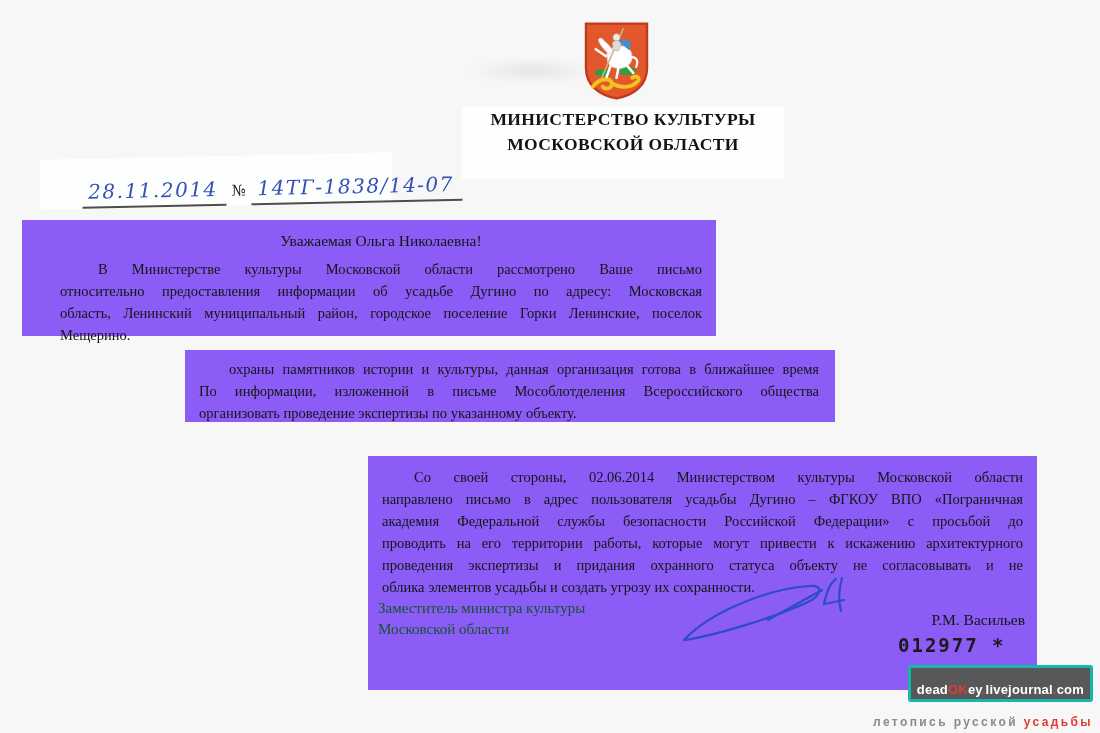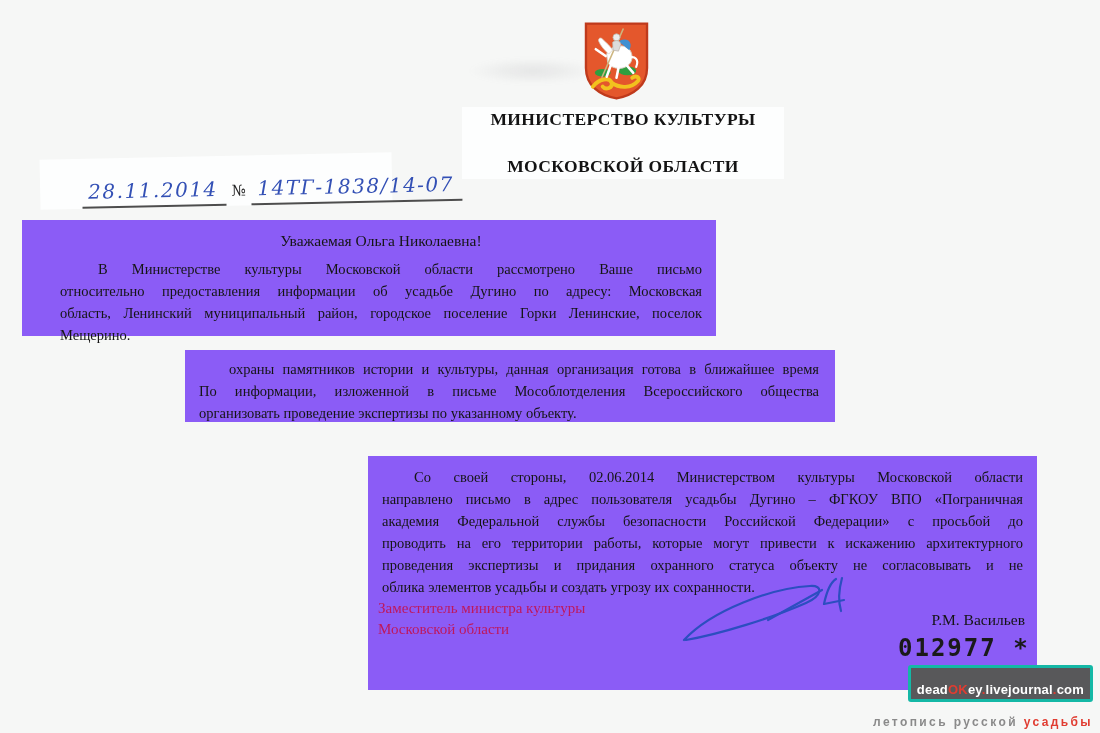--- a/index.html
+++ b/index.html
@@ -9,24 +9,23 @@
     background:#f6f7f6;overflow:hidden;color:#161616;
   }
   .block{position:absolute;background:#8b5cf6;}
   
   .crest-wrap{position:absolute;left:583px;top:20px;width:67px;height:82px;}
   .smudge{position:absolute;left:468px;top:58px;width:130px;height:26px;
     background:radial-gradient(ellipse at center,rgba(140,140,145,.16),transparent 70%);
     filter:blur(2px);}
   .ministry-title{
     position:absolute;left:462px;top:107px;width:322px;height:72px;background:#fdfefe;
-    display:flex;flex-direction:column;justify-content:space-between;align-items:center;
+    display:flex;flex-direction:column;justify-content:flex-start;align-items:center;
     font-weight:bold;font-size:17.5px;line-height:25px;letter-spacing:.4px;color:#131313;
     text-align:center;
-    gap:8px;
   }
   
   .ref-line{
     position:absolute;left:40px;top:156px;width:352px;height:50px;background:#fdfefe;
     display:flex;align-items:flex-end;padding-left:42px;box-sizing:border-box;
     transform:rotate(-1.2deg);
   }
   .hw{
     font-family:"DejaVu Serif",serif;font-style:italic;color:#3350b5;
     font-size:20px;letter-spacing:1.5px;white-space:nowrap;
@@ -38,26 +37,26 @@
   .salutation{text-align:center;font-size:15.5px;margin-bottom:6px;}
   .jline{text-align:justify;text-align-last:justify;}
   .jline.last{text-align-last:left;}
   .para.ind38 .jline:first-child{text-indent:38px;}
   .para.ind30 .jline:first-child{text-indent:30px;}
   .para.ind32 .jline:first-child{text-indent:32px;}
   .block1{left:22px;top:220px;width:694px;height:116px;padding:10px 14px 8px 38px;}
   .block2{left:185px;top:350px;width:650px;height:72px;padding:8px 16px 6px 14px;}
   .block3{left:368px;top:456px;width:669px;height:234px;padding:10px 14px 6px 14px;}
   
-  .sig-position{position:absolute;left:378px;top:598px;font-size:15px;line-height:21px;color:#be185d;}
+  .sig-position{position:absolute;left:378px;top:598px;font-size:15px;line-height:21px;color:#14532d;}
   .sig-name{position:absolute;left:880px;top:611px;width:145px;text-align:right;font-size:15.5px;color:#141414;}
   .stamp{
     position:absolute;left:898px;top:634px;
     font-family:"DejaVu Sans Mono",monospace;font-weight:bold;
-    font-size:24px;letter-spacing:2px;color:#1a1a1a;
+    font-size:19px;letter-spacing:2px;color:#1a1a1a;
   }
   .sig-svg{position:absolute;left:672px;top:576px;width:200px;height:75px;}
   
   .watermark{position:absolute;right:7px;bottom:4px;text-align:right;font-family:"Liberation Sans",sans-serif;}
   .wm-box{
     display:inline-block;background:#58585a;border:3px solid #14b8a6;border-radius:3px;
     padding:14px 6px 2px;font-weight:bold;font-size:13px;color:#fff;letter-spacing:.2px;
   }
   .wm-red{color:#e03c31;}
   .wm-tagline{

